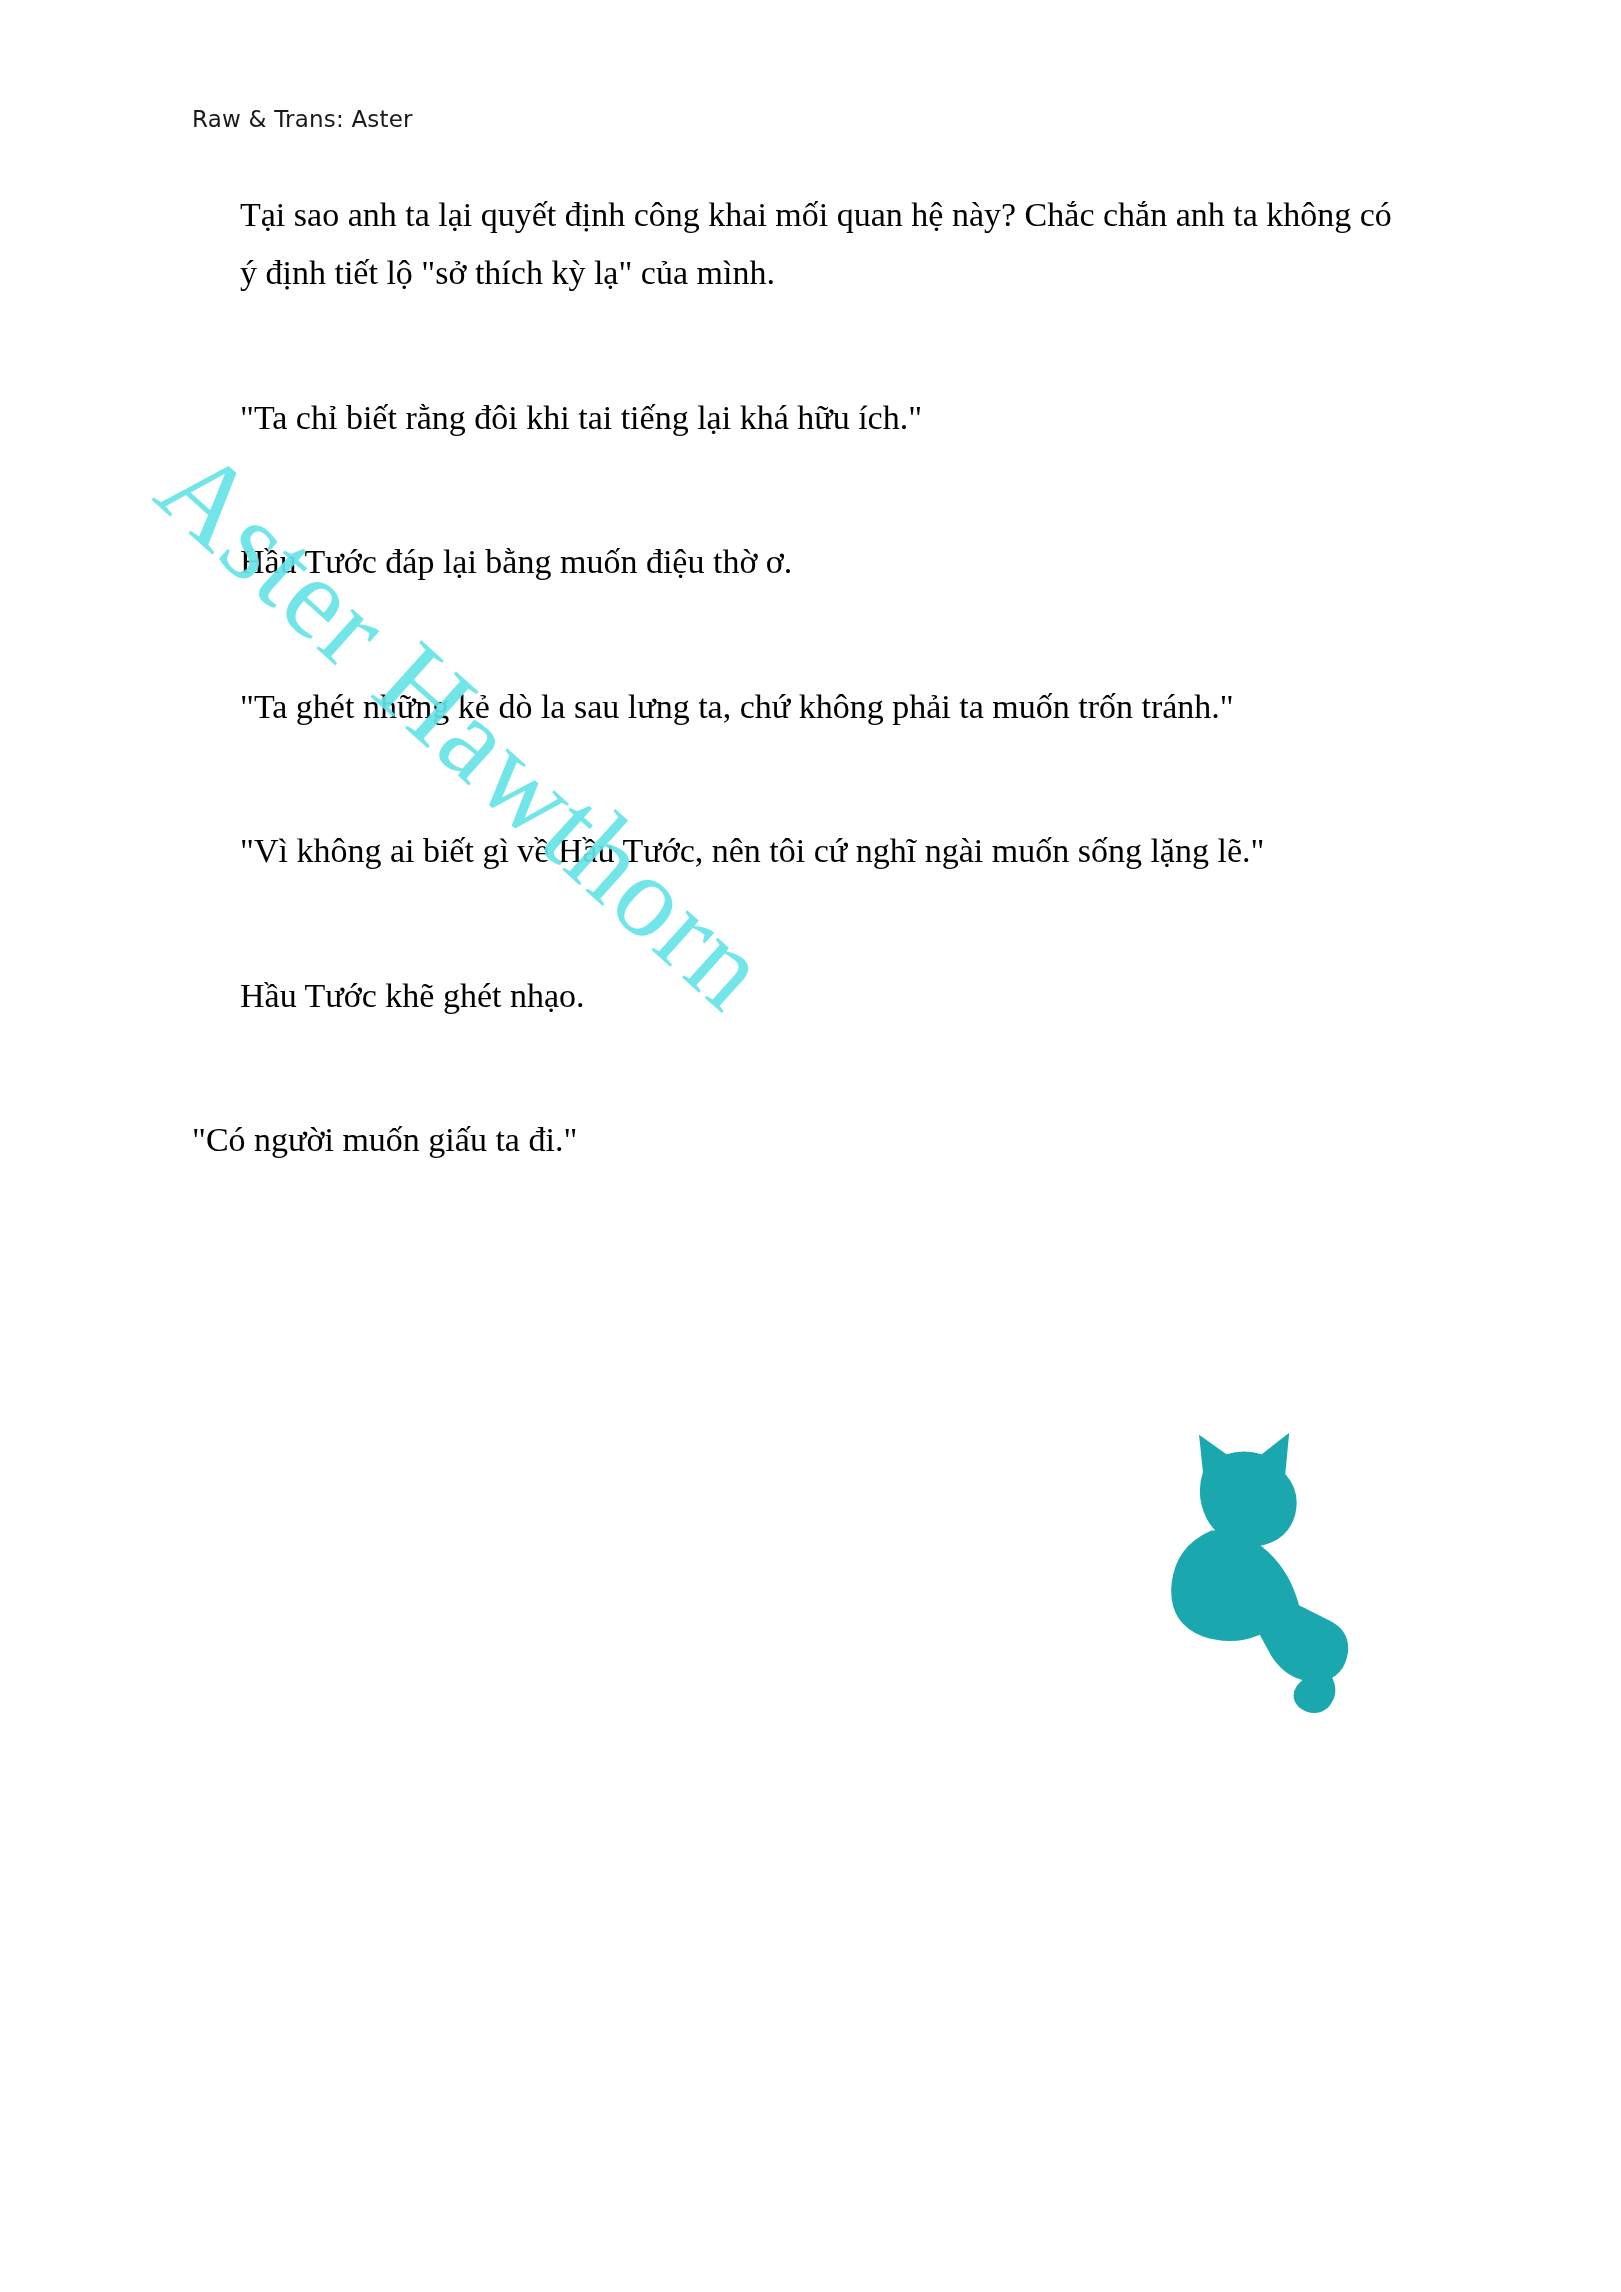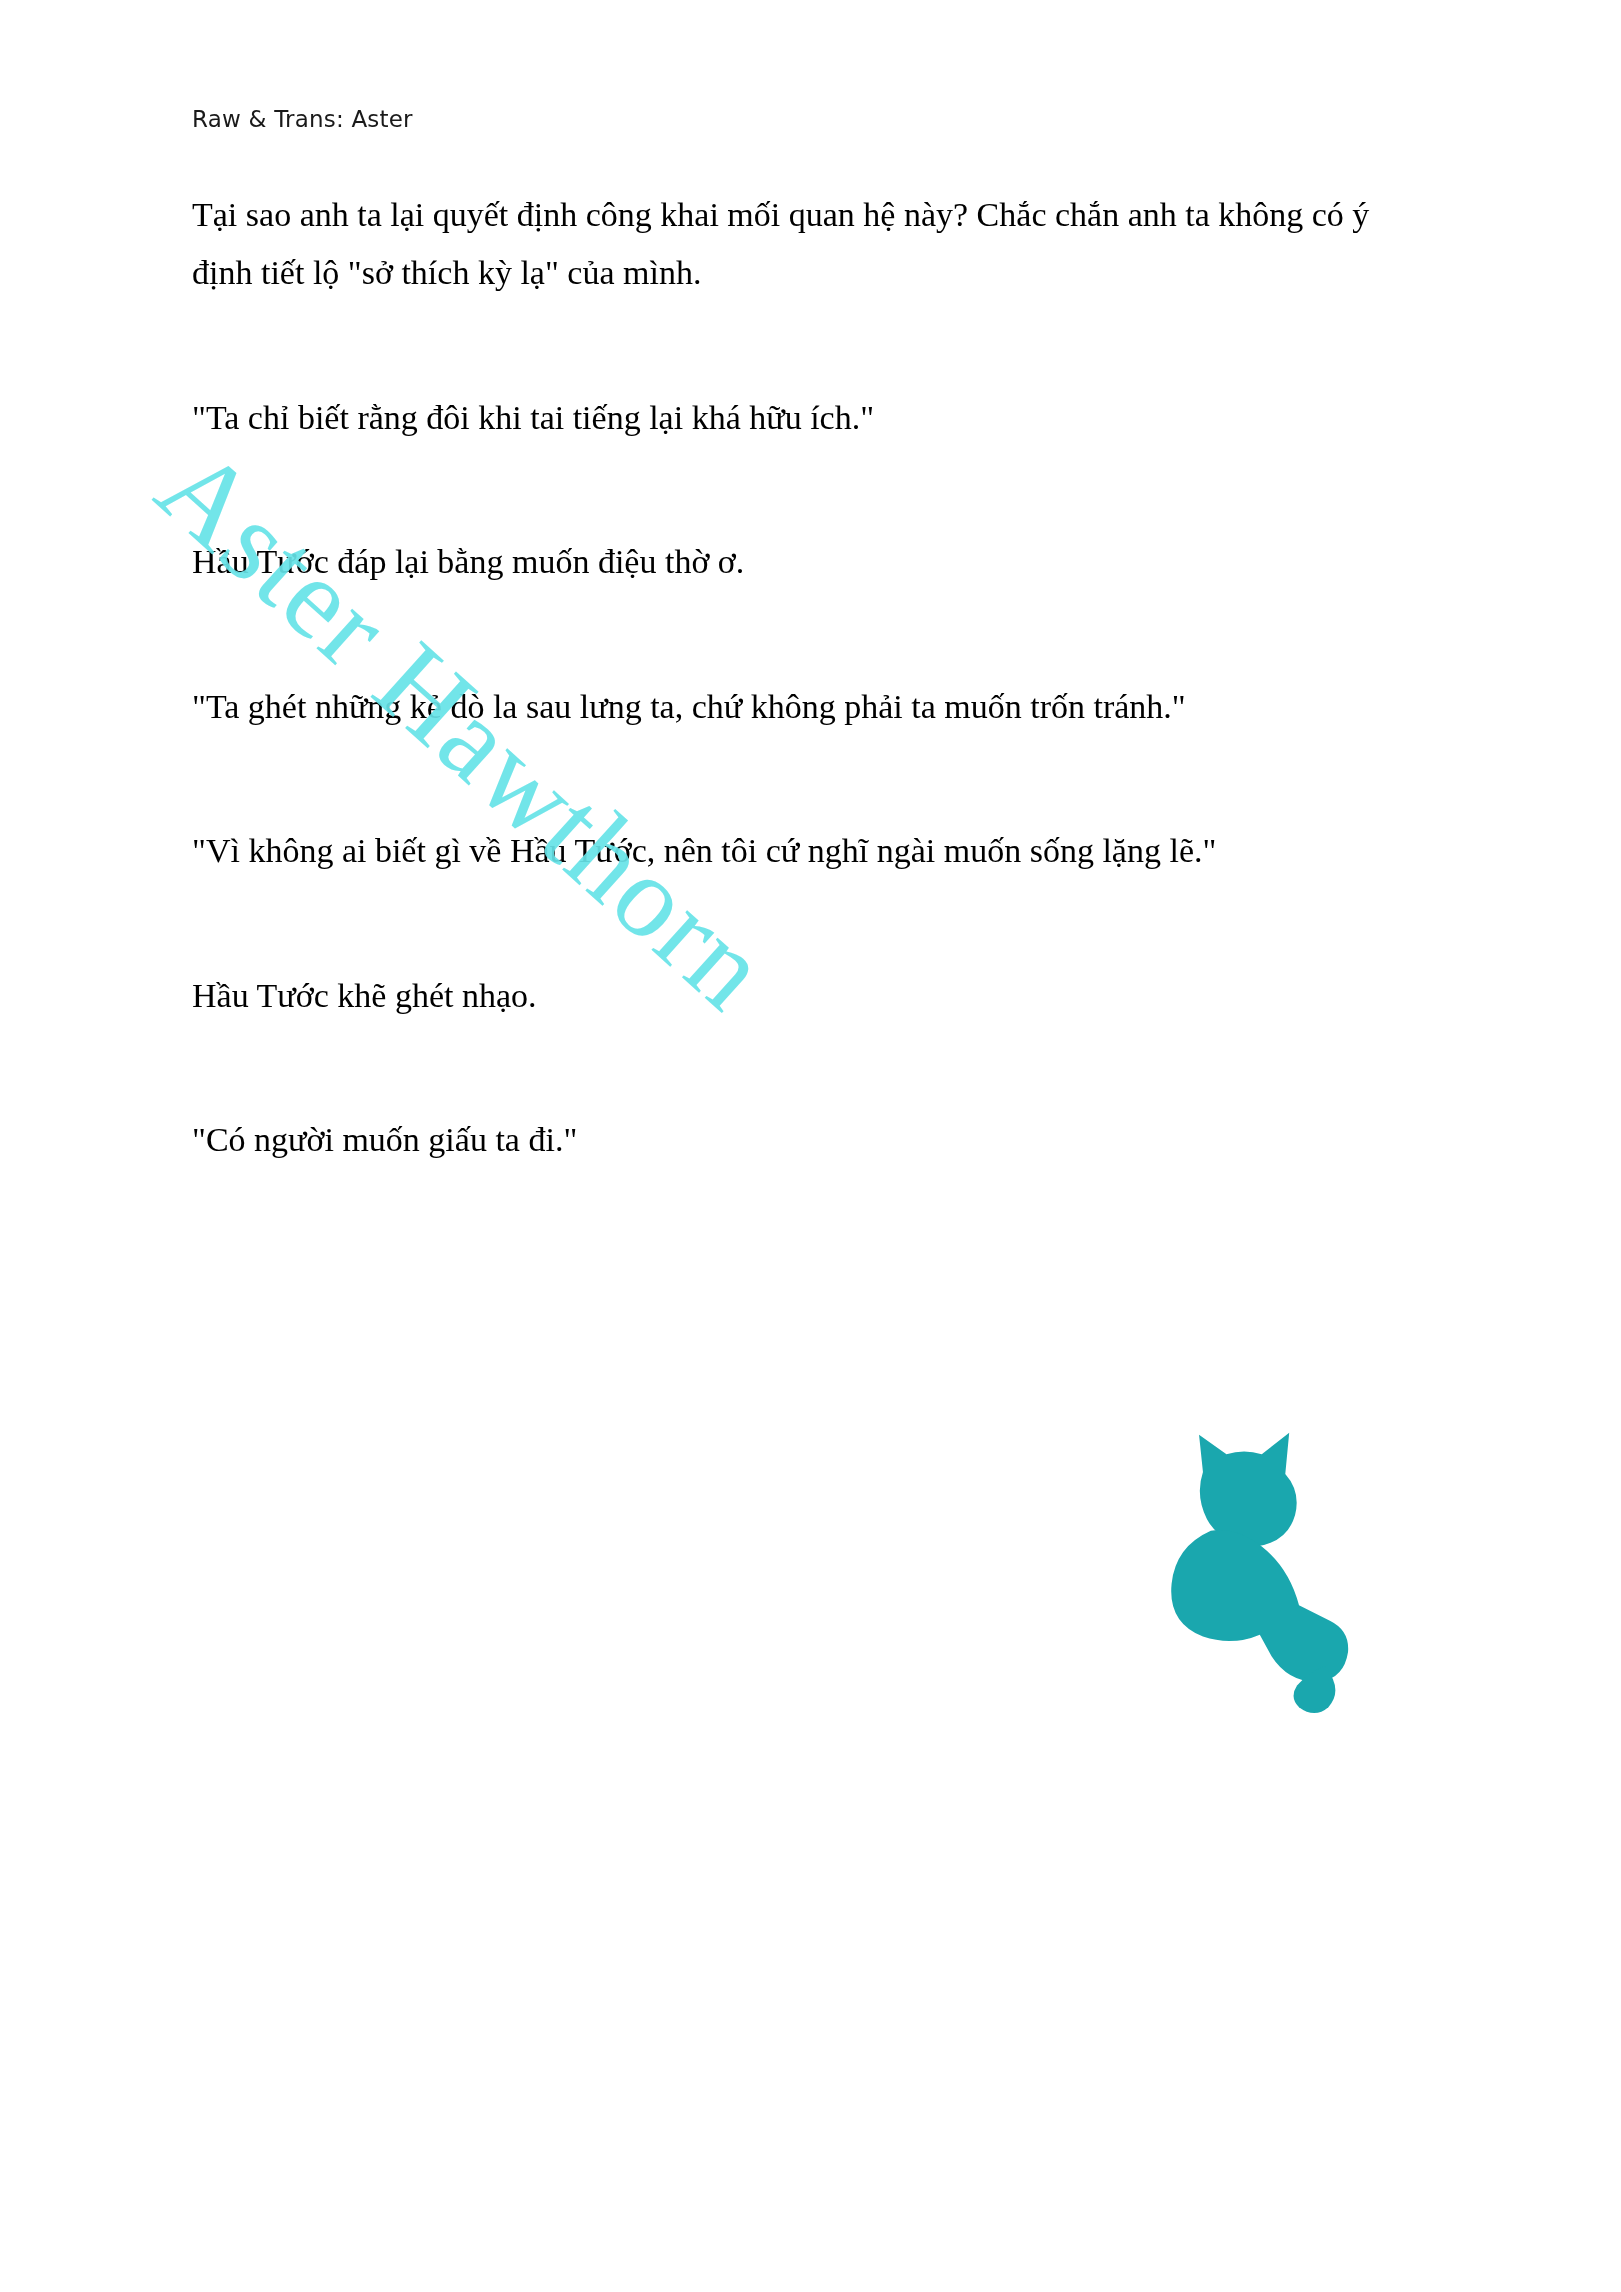--- a/index.html
+++ b/index.html
@@ -37,20 +37,21 @@
   .para {
     font-family: "Liberation Serif", serif;
     font-size: 34px;
     line-height: 1.72;
     color: #000000;
     margin: 0 0 63px 0;
     max-width: 1186px;
   }
   .para.gap {
     margin-bottom: 86px;
+    margin-left: 48px;
   }
   
   .watermark {
     position: absolute;
     left: 221px;
     top: 421px;
     width: 1078px;
     height: 627px;
     pointer-events: none;
     z-index: 5;

